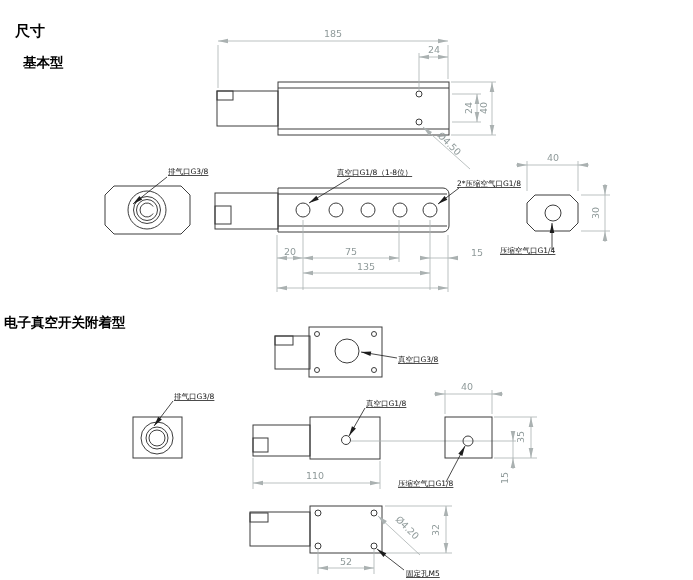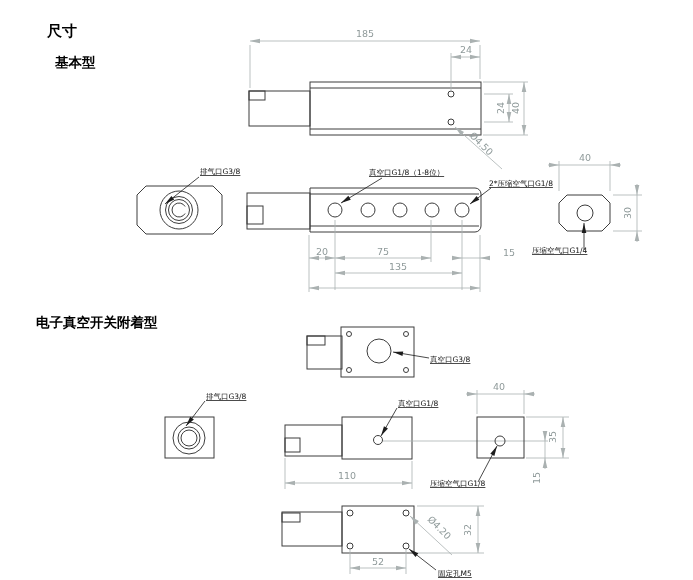--- a/index.html
+++ b/index.html
@@ -1,16 +1,16 @@
 <!DOCTYPE html>
 <html><head>
 <meta charset="utf-8">
 <style>
   html,body{margin:0;padding:0;background:#ffffff;}
-  .stage{width:557px;height:580px;position:relative;background:#fff;font-family:"DejaVu Sans",sans-serif;margin-left:32px;}
+  .stage{width:557px;height:580px;position:relative;background:#fff;font-family:"DejaVu Sans",sans-serif;}
   svg{display:block;}
   .part{stroke:#3d3d3d;stroke-width:1;fill:none;}
   .dim{stroke:#aab1b1;stroke-width:0.8;fill:none;}
   .ldr{stroke:#1c1c1c;stroke-width:0.8;fill:none;}
   .dimtxt{font-family:"DejaVu Sans",sans-serif;font-size:9.5px;fill:#8f9a9a;}
   .lbl{font-family:"DejaVu Sans",sans-serif;font-size:7.5px;fill:#101010;text-decoration:underline;}
   .h1{font-family:"DejaVu Sans",sans-serif;font-size:15px;font-weight:bold;fill:#000;}
   .h2{font-family:"DejaVu Sans",sans-serif;font-size:13.5px;font-weight:bold;fill:#000;}
 </style>
 </head>

